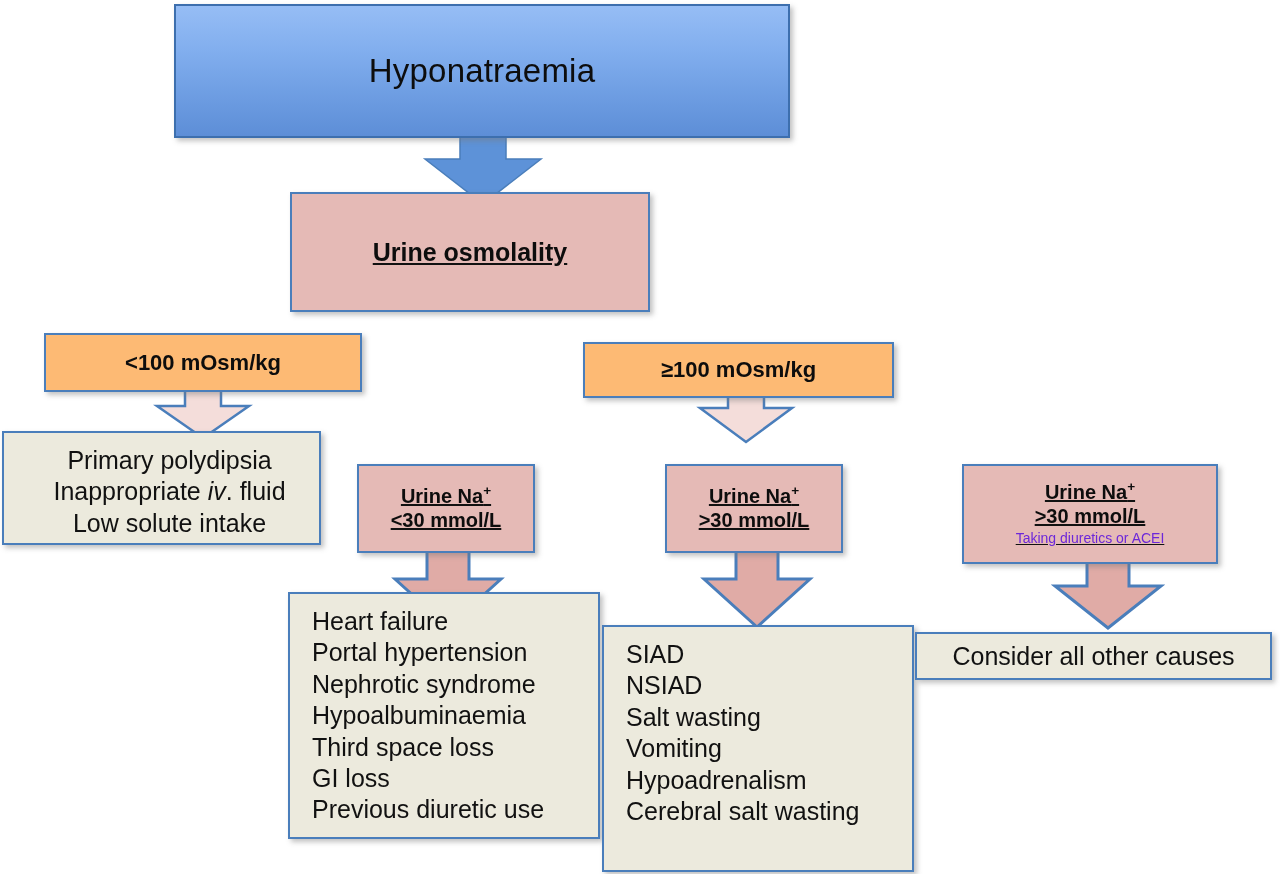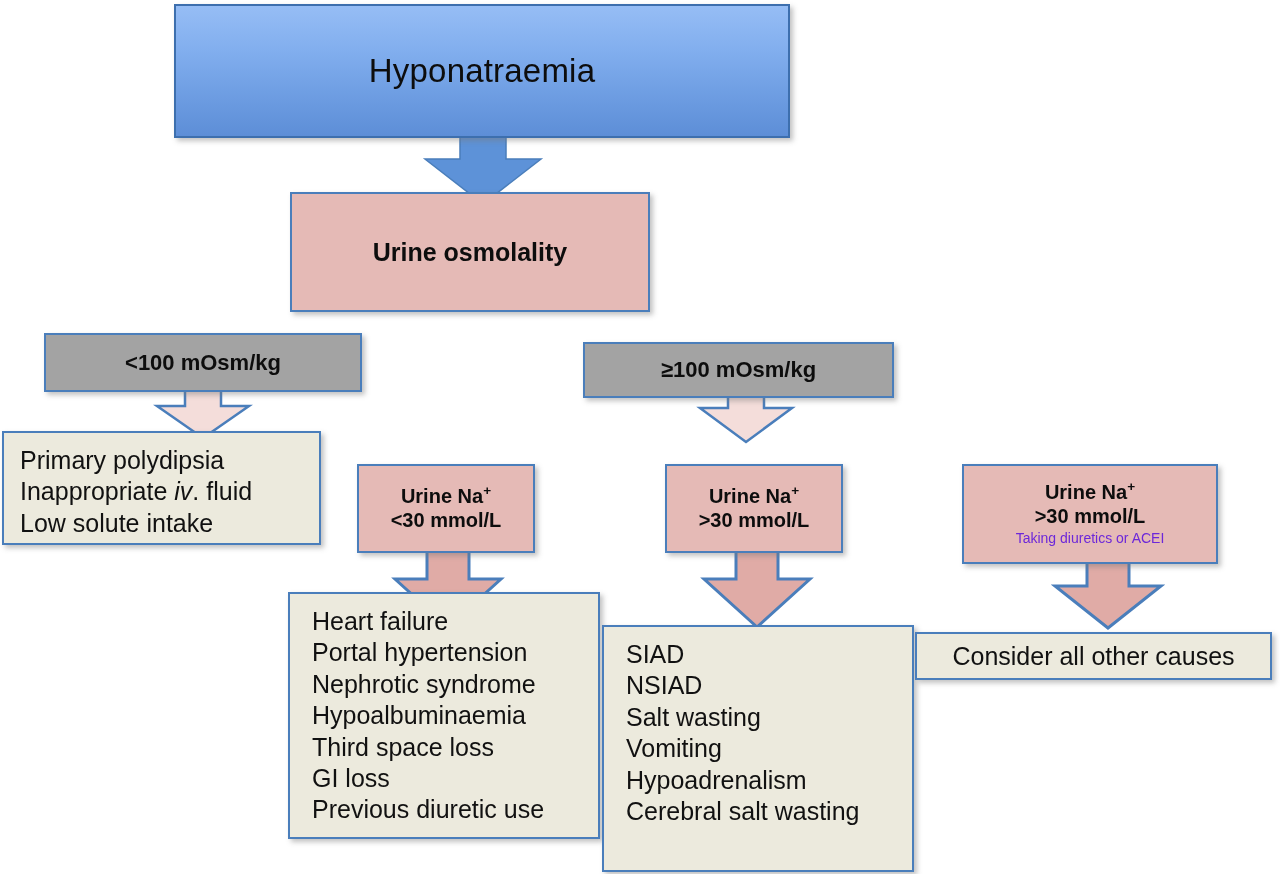--- a/index.html
+++ b/index.html
@@ -41,24 +41,25 @@
   .node.blue .title {
     font-size: 33px;
     font-weight: normal;
     letter-spacing: 0.2px;
     color: #0d0d0d;
   }
 
   
   .node.pink {
     background: #e5bab6;
+    text-decoration: underline;
   }
   
   .node.palepink {
-    background: #a3a3a3;
+    background: #fdba74;
   }
   
   .node.beige {
     background: #ecead d;
     background: #eceadd;
   }
 
   .hdr {
     font-size: 25px;
     font-weight: bold;
@@ -175,21 +176,21 @@
   </div>
 
   <div class="node palepink" style="left:44px; top:333px; width:318px; height:59px;">
     <span class="lvl">&lt;100 mOsm/kg</span>
   </div>
 
   <div class="node palepink" style="left:583px; top:342px; width:311px; height:56px;">
     <span class="lvl">≥100 mOsm/kg</span>
   </div>
 
-  <div class="node beige list left3" style="left:2px; top:431px; width:319px; height:114px; padding-left:16px; ">
+  <div class="node beige list left3" style="left:2px; top:431px; width:319px; height:114px; padding-left:16px; align-items:center;">
     <div class="row" style="text-align:center;">Primary polydipsia</div>
     <div class="row" style="text-align:center;">Inappropriate <i>iv</i>. fluid</div>
     <div class="row" style="text-align:center;">Low solute intake</div>
   </div>
 
   <div class="node pink" style="left:357px; top:464px; width:178px; height:89px;">
     <span class="na-line">
       <span>Urine Na</span><sup>+</sup>
     </span>
     <span class="na-line">&lt;30 mmol/L</span>

